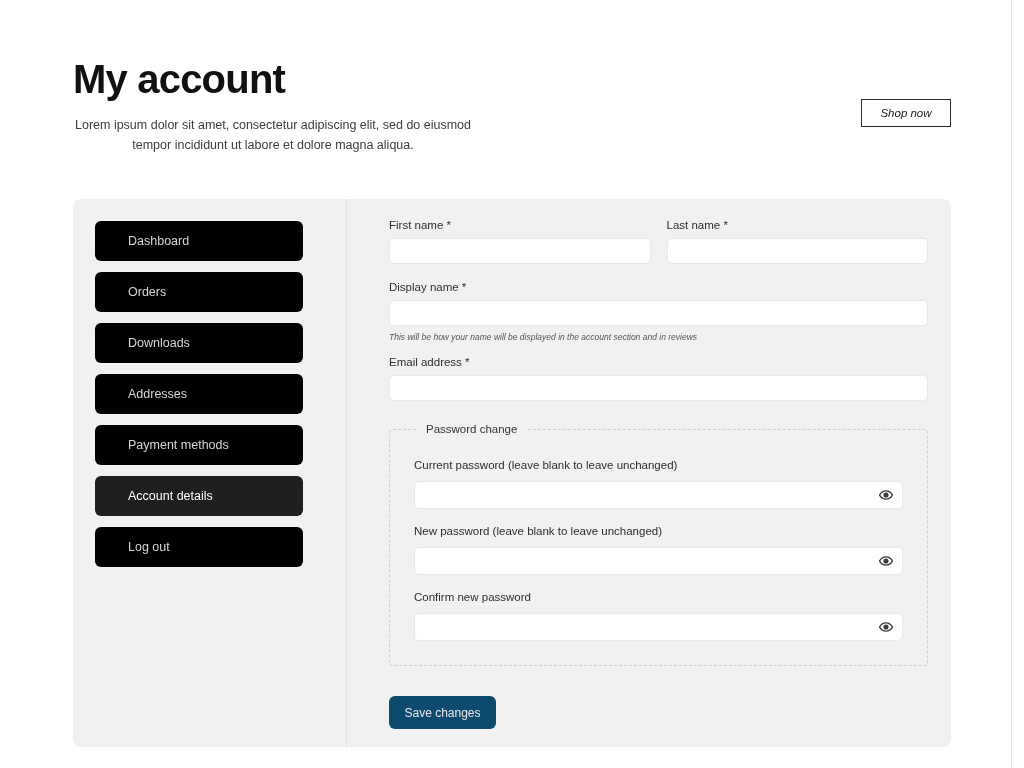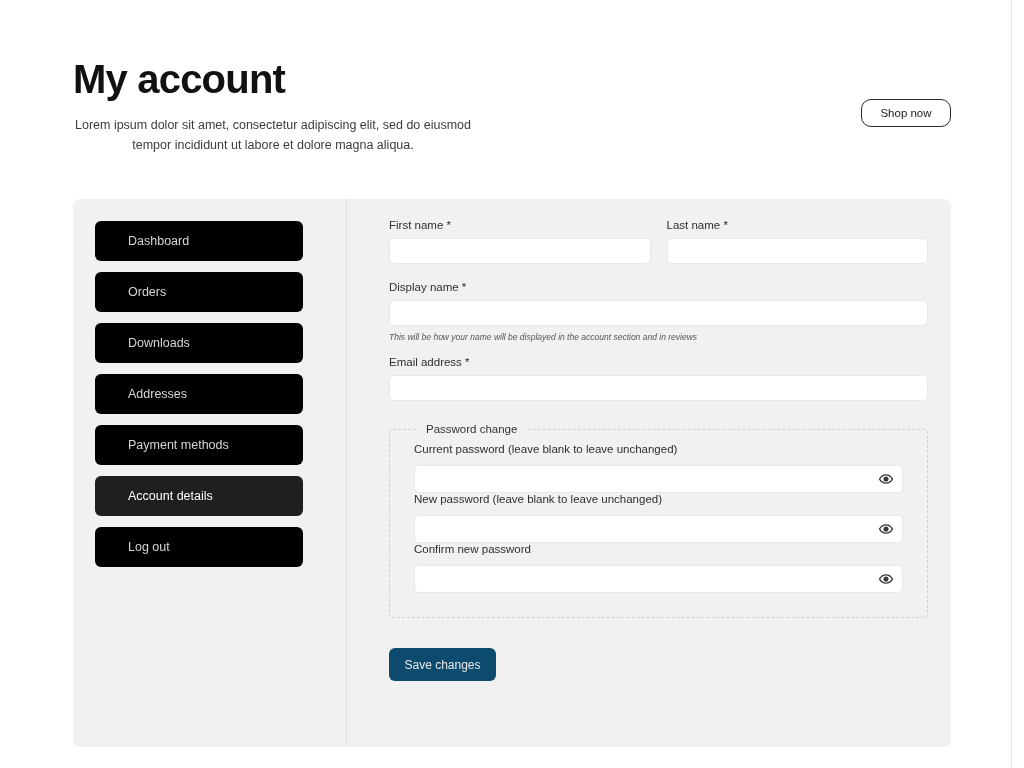--- a/index.html
+++ b/index.html
@@ -60,29 +60,30 @@
     text-align: center;
   }
 
   .shop-now-button {
     position: absolute;
     right: 0px;
     top: 99px;
     width: 90px;
     height: 28px;
     border: 1px solid #2b2b2b;
-    border-radius: 10px;
+    border-radius: 0;
     background: #ffffff;
     color: #1a1a1a;
     font-size: 11.5px;
     font-family: "Liberation Sans", sans-serif;
     cursor: pointer;
     display: flex;
     align-items: center;
     justify-content: center;
+    font-style: italic;
   }
 
   
   .account-card {
     position: absolute;
     left: 73px;
     top: 199px;
     width: 878px;
     height: 548px;
     background: #f1f1f1;
@@ -173,21 +174,21 @@
     margin-bottom: 30px;
   }
 
   .password-legend {
     font-size: 11.5px;
     color: #333333;
     padding: 0 8px;
     margin-left: 4px;
   }
 
-  .password-field { margin-top: 0; }
+  .password-field { margin-top: 16px; }
 
   .password-field .field-label { margin-bottom: 10px; }
 
   .password-input-wrap { position: relative; }
 
   .password-input-wrap .text-input {
     height: 28px;
     padding-right: 34px;
   }
 

